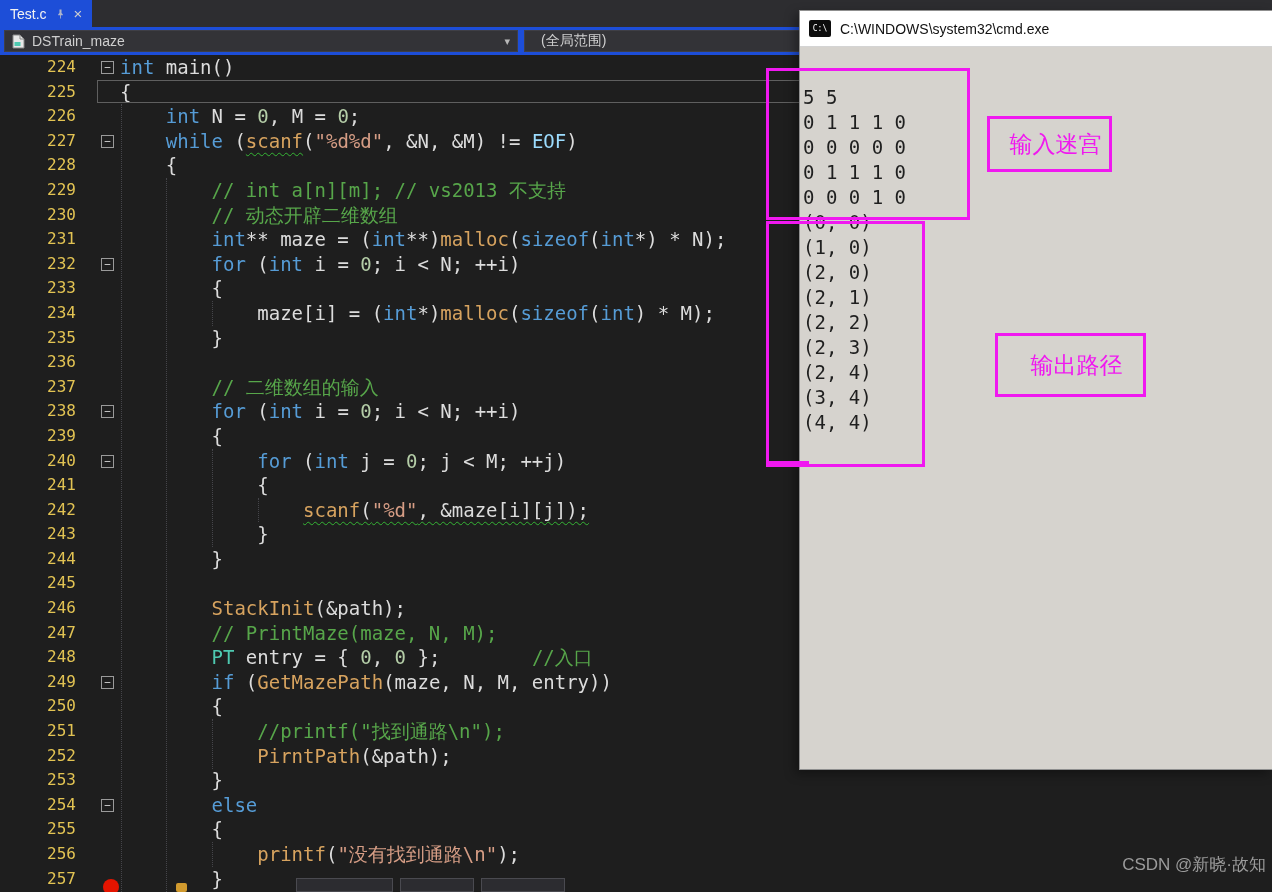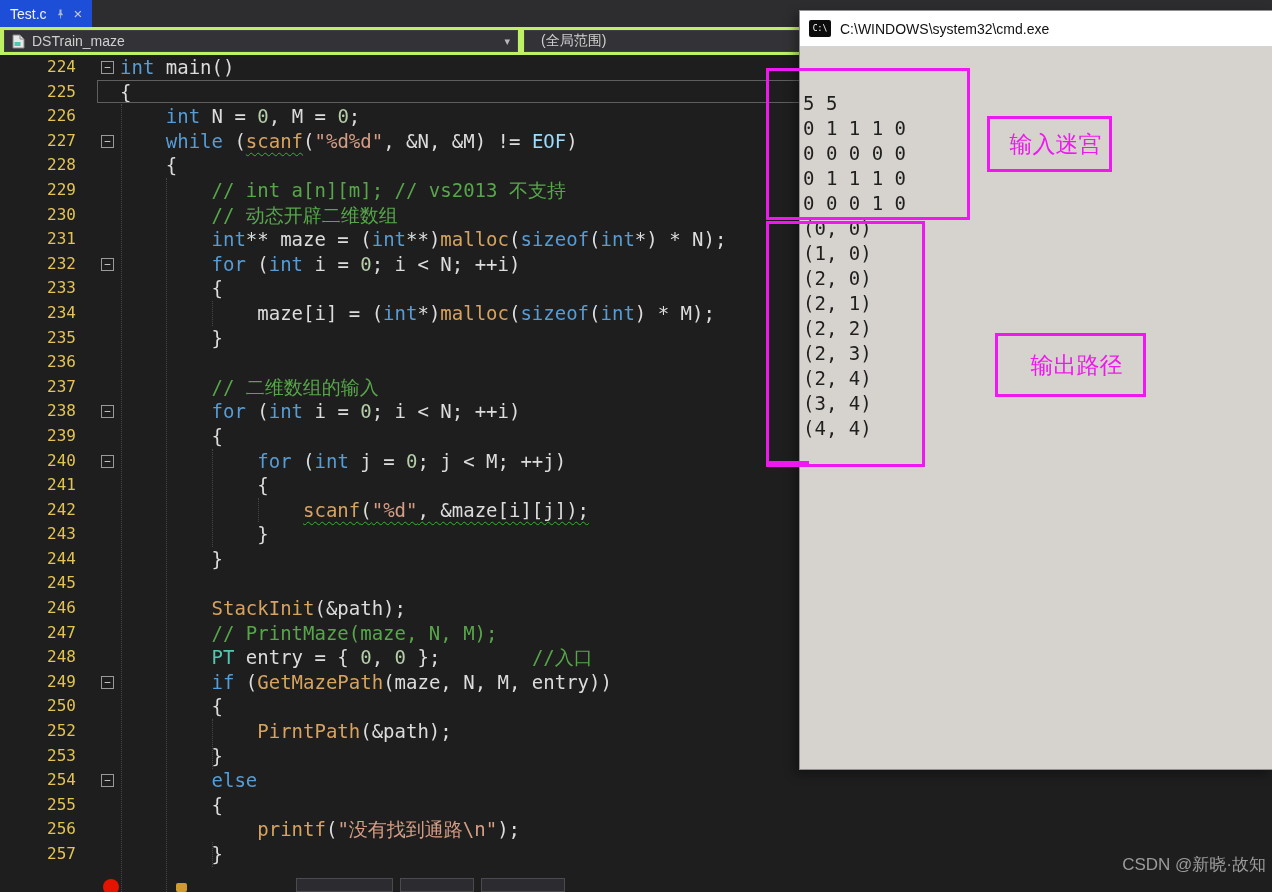--- a/index.html
+++ b/index.html
@@ -8,21 +8,21 @@
             font-family:"Liberation Sans", sans-serif; }
 
   
   .tab-bar { position:absolute; left:0; top:0; width:1272px; height:27px; background:#2d2d30; }
   .tab { position:absolute; left:0; top:0; height:27px; background:#1d4ed8; color:#f2f2f2;
          display:flex; align-items:center; gap:8px; padding:0 10px; font-size:14px; }
   .pin-icon { display:inline-flex; opacity:.85; }
   .close-icon { color:#cfcfcf; font-size:15px; line-height:15px; cursor:default; }
 
   
-  .nav-bar { position:absolute; left:0; top:27px; width:1272px; height:28px; background:#bef264; }
+  .nav-bar { position:absolute; left:0; top:27px; width:1272px; height:28px; background:#1d4ed8; }
   .combo { position:absolute; top:3px; height:22px; background:#333337; border:1px solid #3f3f46;
            display:flex; align-items:center; color:#cfcfcf; font-size:14px; padding:0 7px; }
   .combo1 { left:4px; width:514px; }
   .combo2 { left:524px; width:486px; padding-left:16px; }
   .combo-arrow { margin-left:auto; color:#b8b8b8; font-size:11px; }
   .file-icon { display:inline-flex; margin-right:7px; }
   .combo-label { white-space:nowrap; overflow:hidden; }
 
   
   .code-area { position:absolute; left:0; top:55px; width:1272px; height:837px; overflow:hidden; }
@@ -61,21 +61,21 @@
   
   .console-window { position:absolute; left:799px; top:10px; width:474px; height:760px;
                     background:#d6d3ce; border:1px solid #8f8f8f;
                     box-shadow:-4px 4px 10px rgba(0,0,0,.35); }
   .console-titlebar { height:36px; background:#ffffff; border-bottom:1px solid #d4d4d4;
                       display:flex; align-items:center; gap:9px; padding-left:9px; }
   .cmd-icon { width:22px; height:17px; background:#0c0c0c; border-radius:2px; color:#fff;
               font-family:"DejaVu Sans Mono", monospace; font-size:8px; display:flex;
               align-items:center; justify-content:center; }
   .cmd-title { color:#111; font-size:14px; white-space:nowrap;text-align:right; }
-  .console-body { padding:24px 0 0 3px;margin-top:20px; }
+  .console-body { padding:38px 0 0 3px; }
   .console-line { height:25px; line-height:25px; white-space:pre; color:#1f1f1f;
                   font-family:"DejaVu Sans Mono", monospace; font-size:19px; }
 
   
   .ann-box { position:absolute; border:3px solid var(--ann,#f018f0); pointer-events:none; }
   .input-box  { left:766px; top:68px;  width:204px; height:152px; }
   .output-box { left:766px; top:221px; width:159px; height:246px; }
   .ann-label { position:absolute; border:3px solid var(--ann,#f018f0); color:var(--ann,#f018f0);
                display:flex; align-items:center; justify-content:center; font-size:23px;
                pointer-events:none;padding-left:12px; }
@@ -142,20 +142,21 @@
         <div class="code-line"><span class="ln">241</span><span class="foldcol"></span><span class="code-text"><span class="tk-d">            {</span></span></div>
         <div class="code-line"><span class="ln">242</span><span class="foldcol"></span><span class="code-text"><span class="tk-d">                </span><span class="tk-f sq">scanf</span><span class="tk-d sq">(</span><span class="tk-s sq">"%d"</span><span class="tk-d sq">, &amp;maze[i][j]);</span></span></div>
         <div class="code-line"><span class="ln">243</span><span class="foldcol"></span><span class="code-text"><span class="tk-d">            }</span></span></div>
         <div class="code-line"><span class="ln">244</span><span class="foldcol"></span><span class="code-text"><span class="tk-d">        }</span></span></div>
         <div class="code-line"><span class="ln">245</span><span class="foldcol"></span><span class="code-text"></span></div>
         <div class="code-line"><span class="ln">246</span><span class="foldcol"></span><span class="code-text"><span class="tk-d">        </span><span class="tk-f">StackInit</span><span class="tk-d">(&amp;path);</span></span></div>
         <div class="code-line"><span class="ln">247</span><span class="foldcol"></span><span class="code-text"><span class="tk-d">        </span><span class="tk-c">// PrintMaze(maze, N, M);</span></span></div>
         <div class="code-line"><span class="ln">248</span><span class="foldcol"></span><span class="code-text"><span class="tk-d">        </span><span class="tk-ty">PT</span><span class="tk-d"> entry = { </span><span class="tk-n">0</span><span class="tk-d">, </span><span class="tk-n">0</span><span class="tk-d"> };        </span><span class="tk-c">//入口</span></span></div>
         <div class="code-line"><span class="ln">249</span><span class="foldcol"><span class="fold-box">−</span></span><span class="code-text"><span class="tk-d">        </span><span class="tk-k">if</span><span class="tk-d"> (</span><span class="tk-f">GetMazePath</span><span class="tk-d">(maze, N, M, entry))</span></span></div>
         <div class="code-line"><span class="ln">250</span><span class="foldcol"></span><span class="code-text"><span class="tk-d">        {</span></span></div>
+        <div class="code-line"><span class="ln">251</span><span class="foldcol"></span><span class="code-text"><span class="tk-d">            </span><span class="tk-c">//printf("找到通路\n");</span></span></div>
         <div class="code-line"><span class="ln">252</span><span class="foldcol"></span><span class="code-text"><span class="tk-d">            </span><span class="tk-f">PirntPath</span><span class="tk-d">(&amp;path);</span></span></div>
         <div class="code-line"><span class="ln">253</span><span class="foldcol"></span><span class="code-text"><span class="tk-d">        }</span></span></div>
         <div class="code-line"><span class="ln">254</span><span class="foldcol"><span class="fold-box">−</span></span><span class="code-text"><span class="tk-d">        </span><span class="tk-k">else</span></span></div>
         <div class="code-line"><span class="ln">255</span><span class="foldcol"></span><span class="code-text"><span class="tk-d">        {</span></span></div>
         <div class="code-line"><span class="ln">256</span><span class="foldcol"></span><span class="code-text"><span class="tk-d">            </span><span class="tk-f">printf</span><span class="tk-d">(</span><span class="tk-s">"没有找到通路\n"</span><span class="tk-d">);</span></span></div>
         <div class="code-line"><span class="ln">257</span><span class="foldcol"></span><span class="code-text"><span class="tk-d">        }</span></span></div>
       </div>
     <div id="indent-guides">
         <div class="guide" style="left: 121px; top: 49px; height: 788px;"></div>
         <div class="guide" style="left: 166px; top: 123px; height: 714px;"></div>

